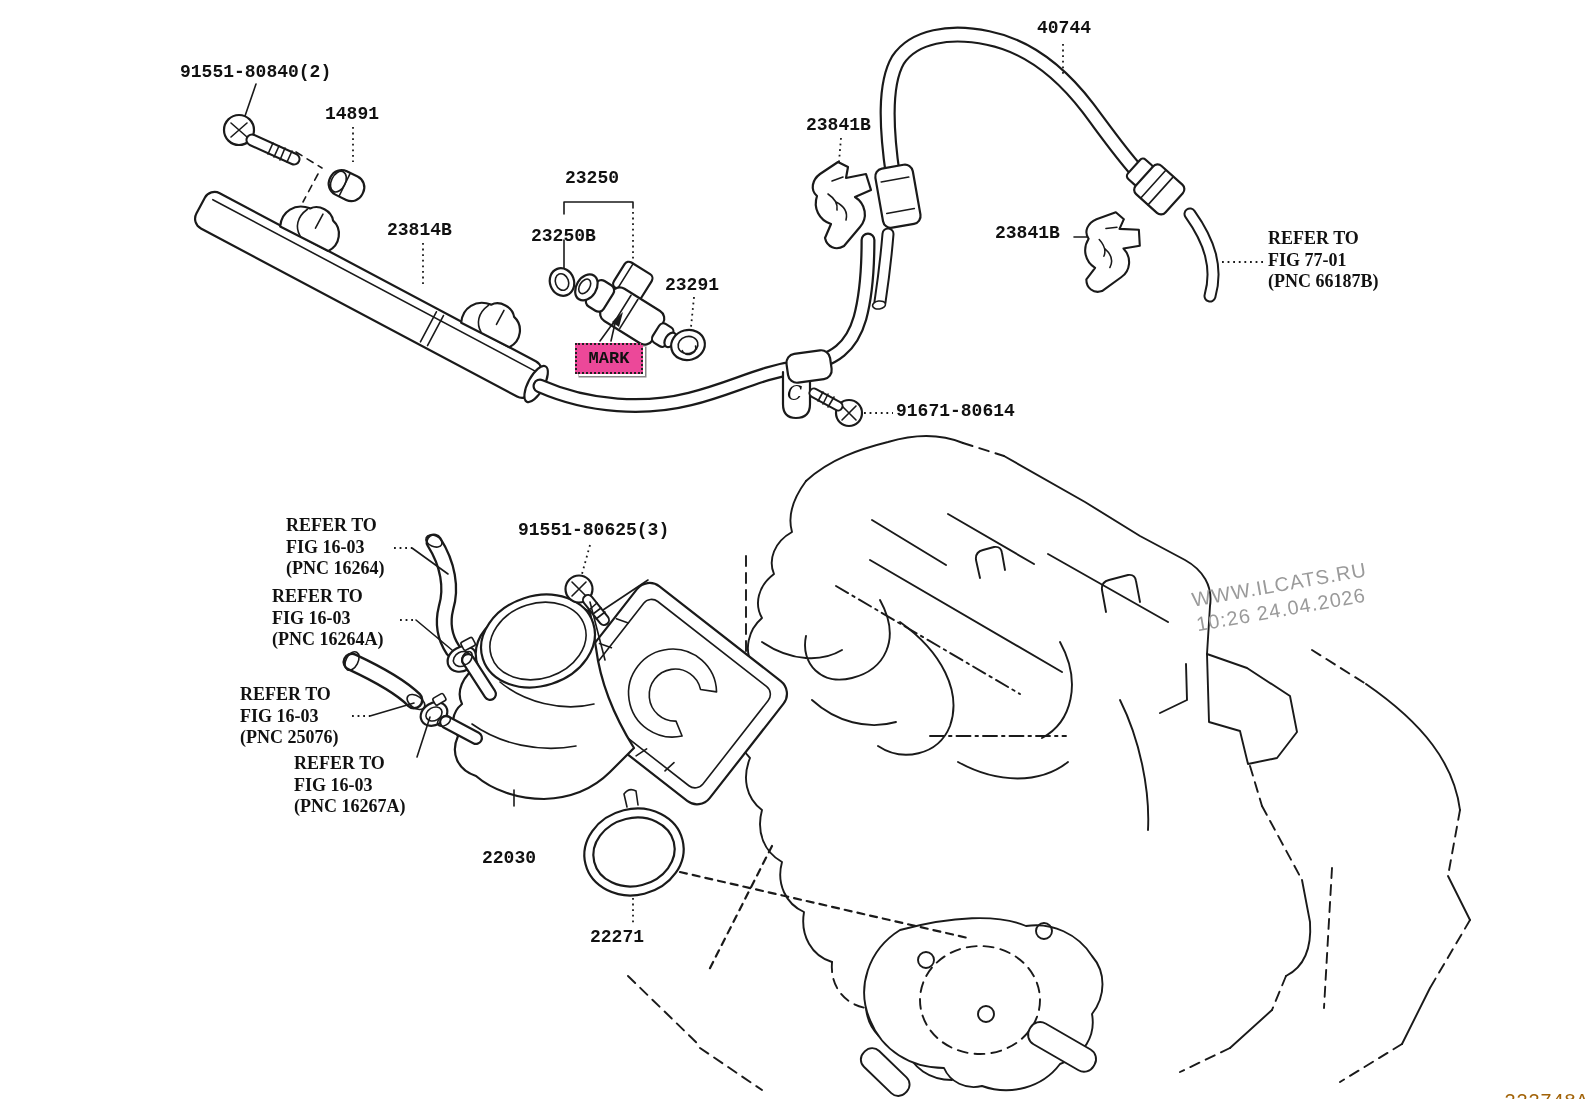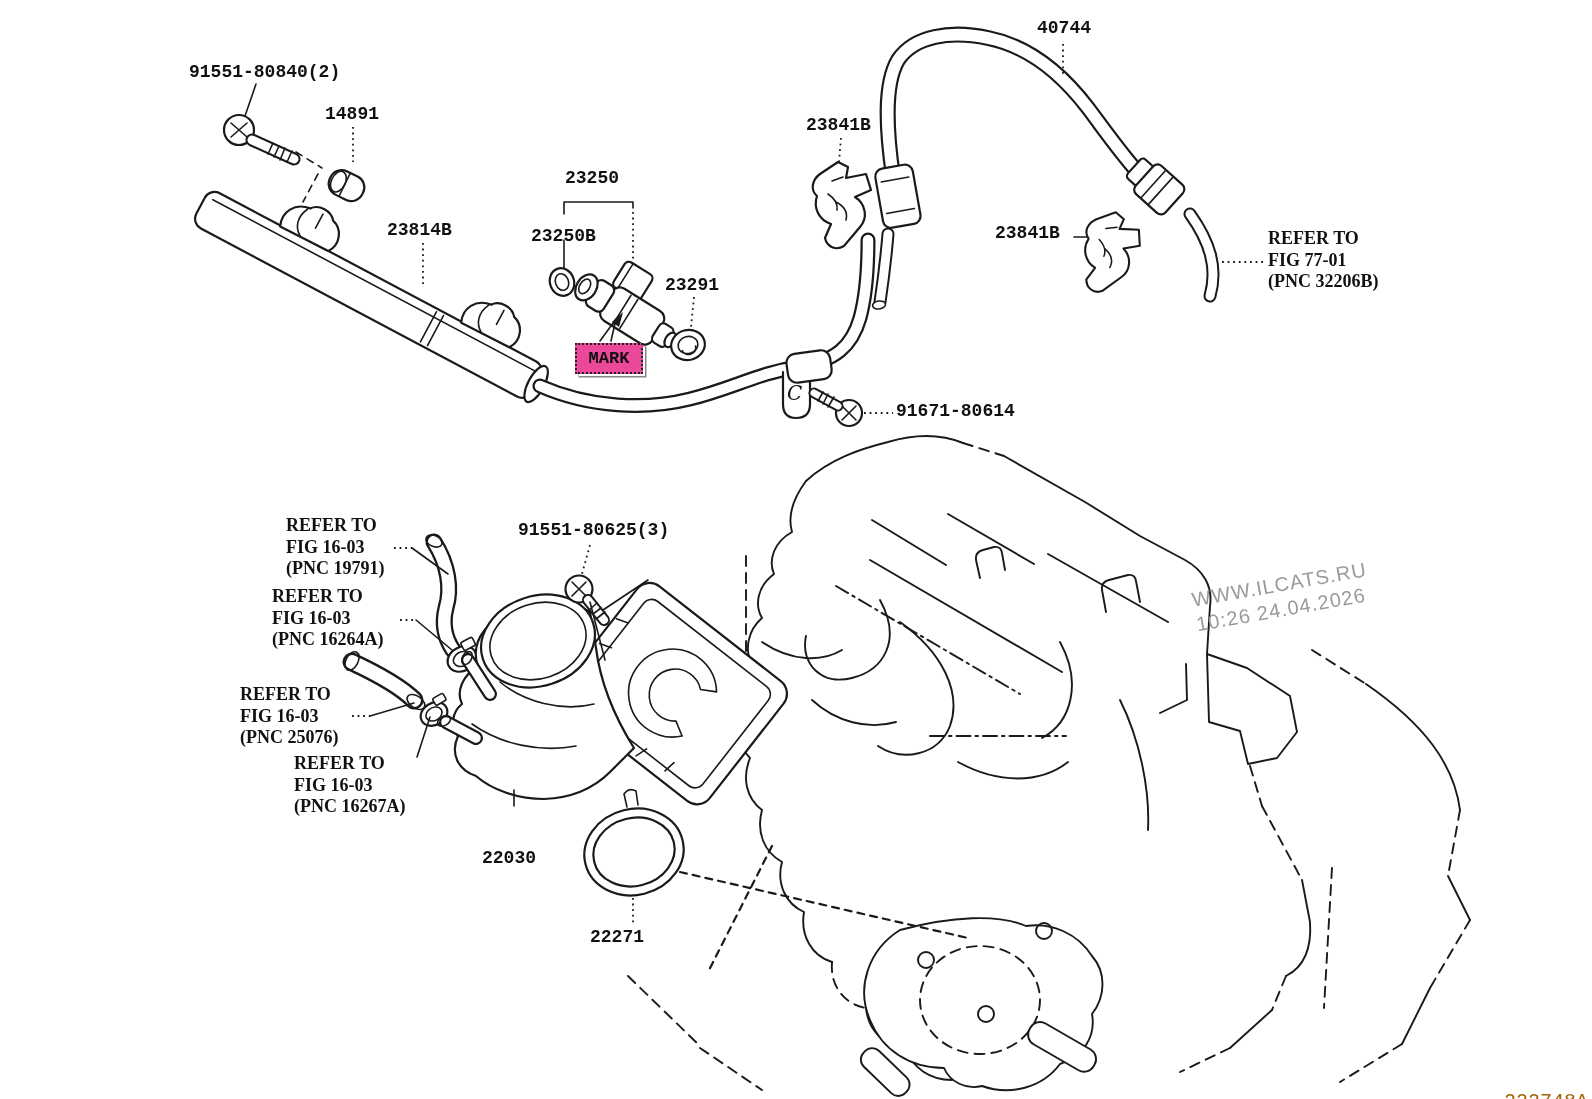--- a/index.html
+++ b/index.html
@@ -283,43 +283,43 @@
         </g>
         <path class="lnt" d="M627,807 L624,794 Q629,787 636,791 L638,805"></path>
         <path class="dot" d="M633,898 L633,925"></path>
       </g>
 
       <path class="dot" d="M394,548 L412,548 M400,620 L416,620 M352,716 L370,716"></path>
       <path class="lnt" d="M412,548 L448,574 M416,620 L452,650 M370,716 L414,703 M417,757 L430,717"></path>
     </g>
   </svg>
 
-  <div class="lbl" style="left:189px; top:62px">91551-80840(2)</div>
+  <div class="lbl" style="left:180px; top:62px">91551-80840(2)</div>
   <div class="lbl" style="left:325px; top:104px">14891</div>
   <div class="lbl" style="left:565px; top:168px">23250</div>
   <div class="lbl" style="left:531px; top:226px">23250B</div>
   <div class="lbl" style="left:387px; top:220px">23814B</div>
   <div class="lbl" style="left:665px; top:275px">23291</div>
   <div class="lbl" style="left:806px; top:115px">23841B</div>
   <div class="lbl" style="left:1037px; top:18px">40744</div>
   <div class="lbl" style="left:995px; top:223px">23841B</div>
   <div class="lbl" style="left:896px; top:401px">91671-80614</div>
   <div class="lbl" style="left:518px; top:520px">91551-80625(3)</div>
   <div class="lbl" style="left:482px; top:848px">22030</div>
   <div class="lbl" style="left:590px; top:927px">22271</div>
 
   <div class="lbl ref" style="left:1268px; top:228px">
     <div>REFER TO</div>
     <div>FIG 77-01</div>
-    <div>(PNC 32206B)</div>
+    <div>(PNC 66187B)</div>
   </div>
   <div class="lbl ref" style="left:286px; top:515px">
     <div>REFER TO</div>
     <div>FIG 16-03</div>
-    <div>(PNC 19791)</div>
+    <div>(PNC 16264)</div>
   </div>
   <div class="lbl ref" style="left:272px; top:586px">
     <div>REFER TO</div>
     <div>FIG 16-03</div>
     <div>(PNC 16264A)</div>
   </div>
   <div class="lbl ref" style="left:240px; top:684px">
     <div>REFER TO</div>
     <div>FIG 16-03</div>
     <div>(PNC 25076)</div>

